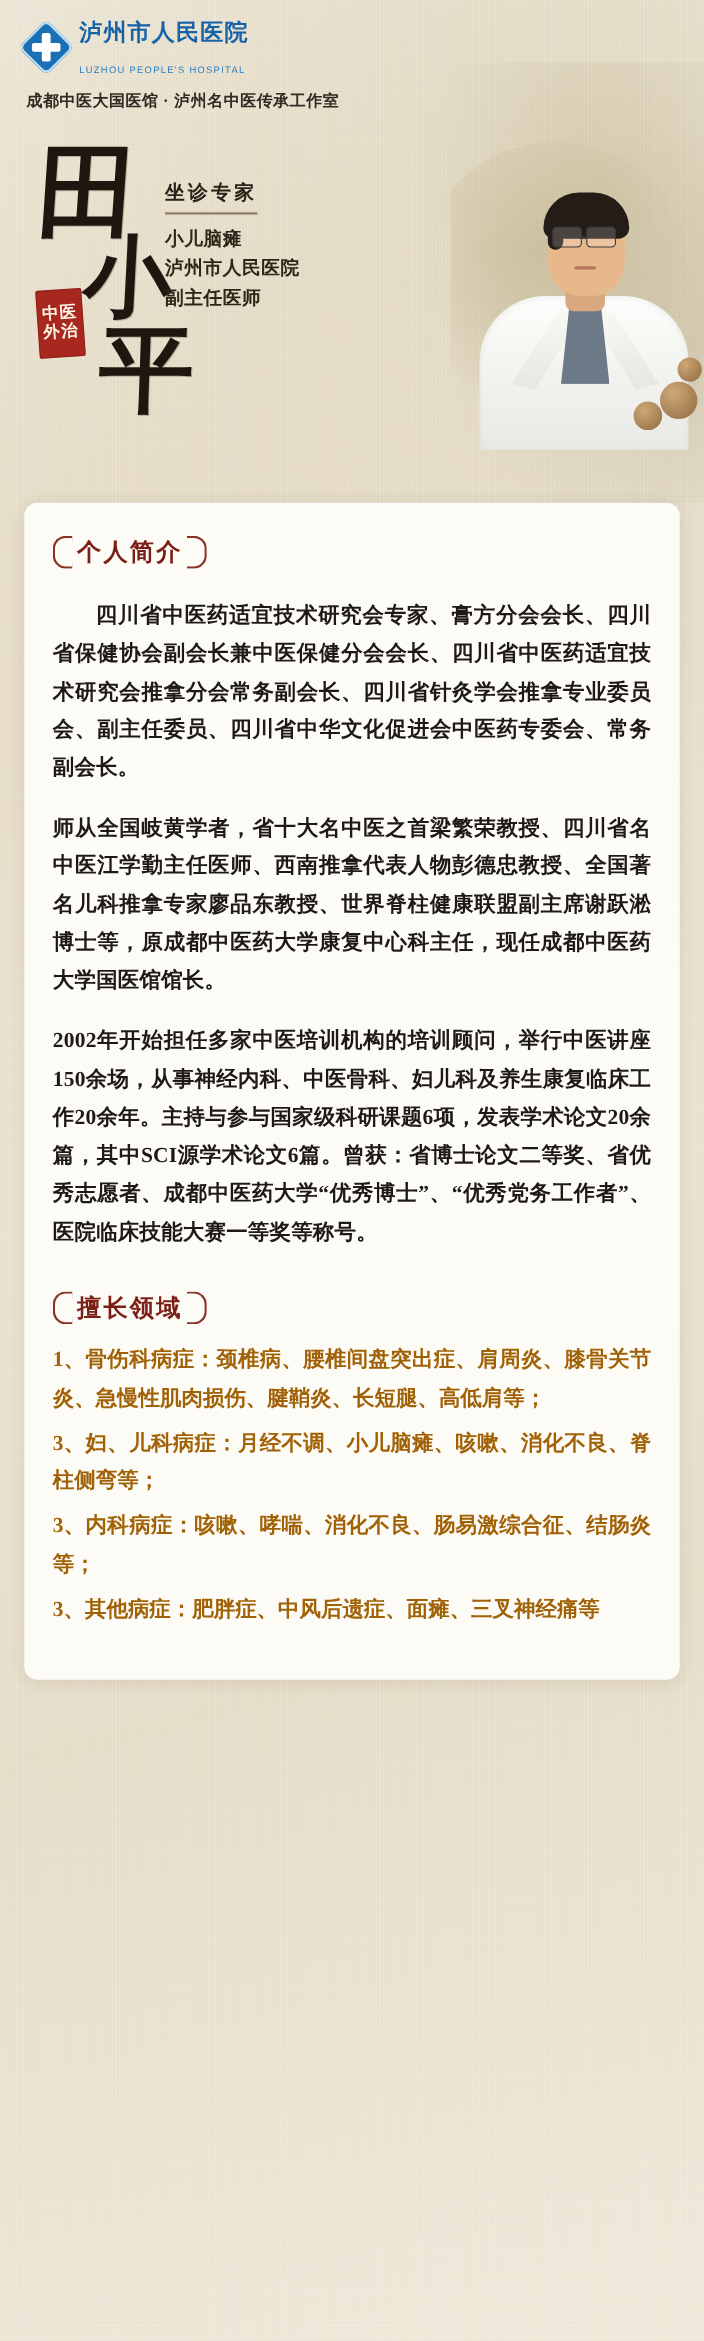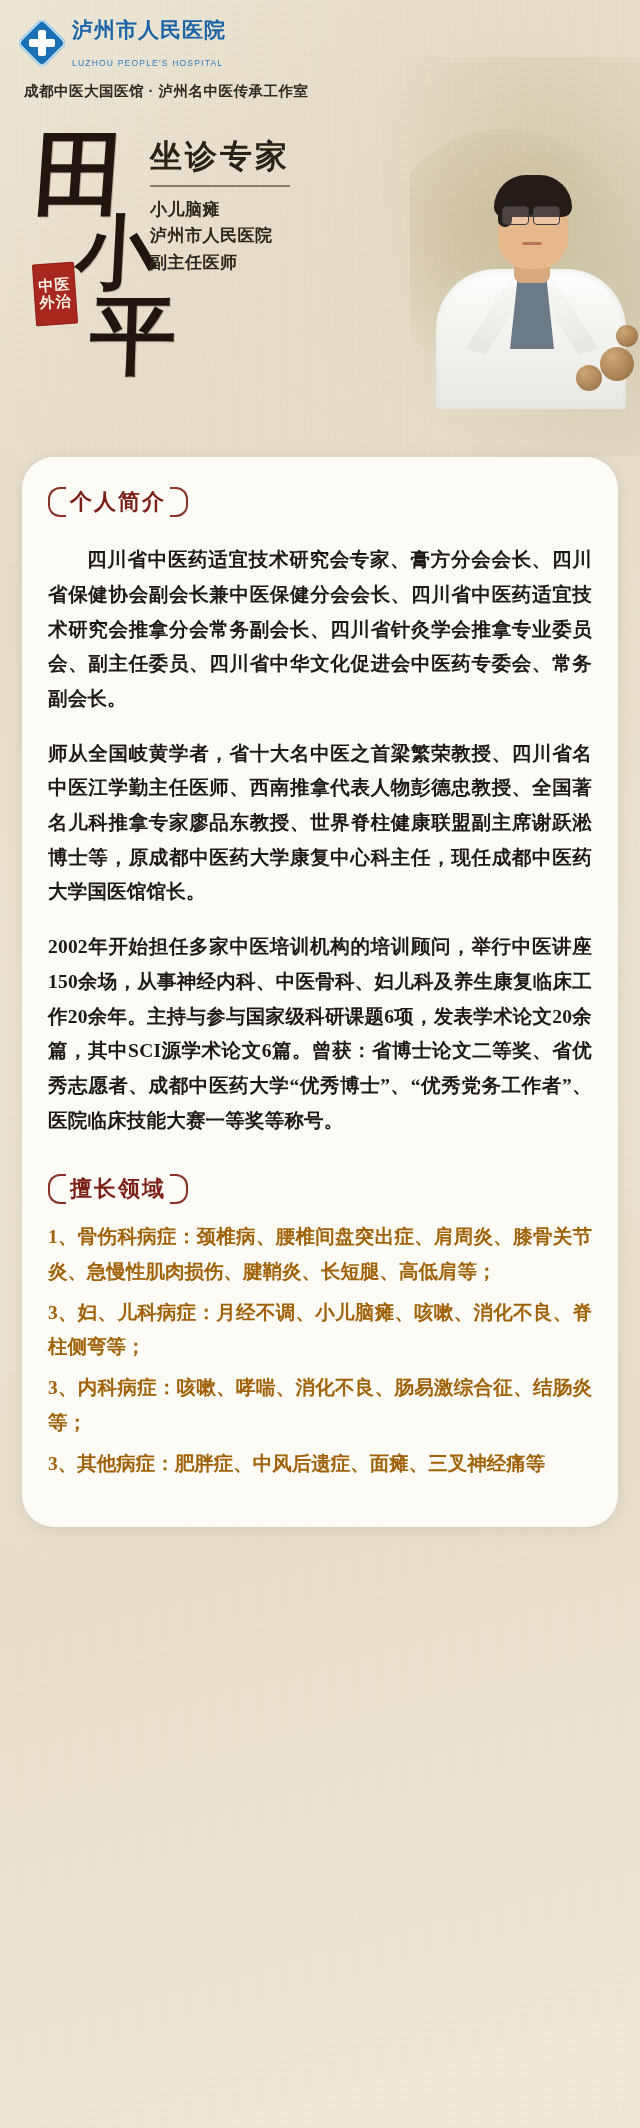--- a/index.html
+++ b/index.html
@@ -174,27 +174,28 @@
   
   .expert-info {
     position: absolute;
     left: 150px;
     top: 18px;
     width: 160px;
     z-index: 3;
   }
   .expert-title {
     font-family: "Liberation Sans", sans-serif;
-    font-size: 32px;
+    font-size: 18px;
     font-weight: 700;
     color: #2a2118;
     letter-spacing: 3px;
     border-bottom: 2px solid #8a7c63;
     padding-bottom: 6px;
     display: inline-block;
+    margin-top: 28px;
   }
   .expert-lines {
     margin-top: 10px;
   }
   .expert-lines div {
     font-family: "Liberation Sans", sans-serif;
     font-size: 17px;
     font-weight: 700;
     color: #2e2619;
     line-height: 1.55;
@@ -327,21 +328,21 @@
   }
   .herbs .b1 { width: 34px; height: 34px; right: 6px; bottom: 10px; }
   .herbs .b2 { width: 26px; height: 26px; right: 38px; bottom: 0px; }
   .herbs .b3 { width: 22px; height: 22px; right: 2px; bottom: 44px; }
 
   
   .card {
     position: relative;
     margin: 10px 22px 0 22px;
     background: #fdfbf6;
-    border-radius: 32px;
+    border-radius: 12px;
     padding: 28px 26px 40px 26px;
     box-shadow: 0 2px 14px rgba(120,100,70,.16);
     z-index: 4;
   }
   .section-title {
     display: inline-flex;
     align-items: center;
     position: relative;
     font-family: "Liberation Sans", sans-serif;
     font-size: 22px;

